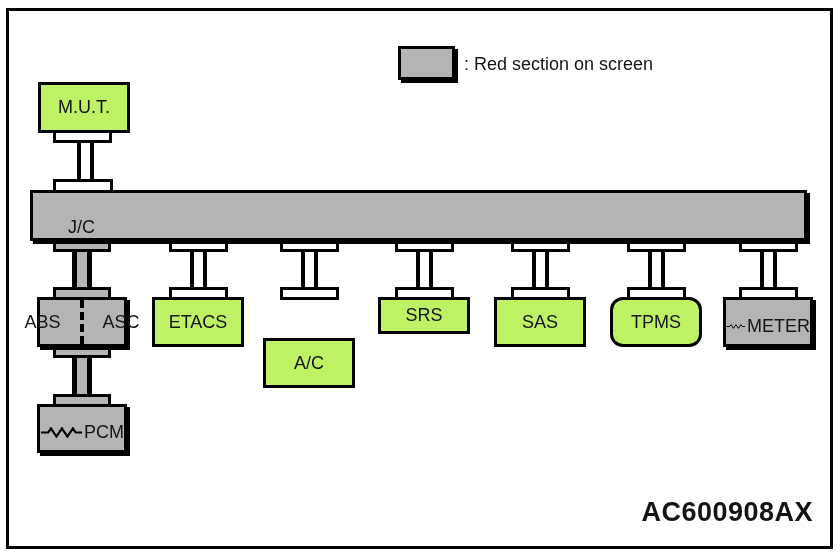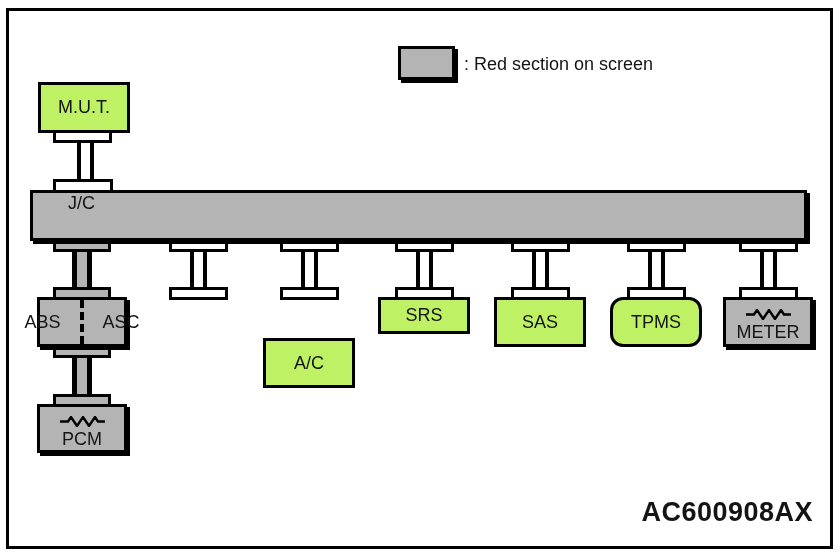--- a/index.html
+++ b/index.html
@@ -71,39 +71,39 @@
   }
 
   
   .bus {
     left: 30px; top: 190px; width: 777px; height: 51px;
     background: #b4b4b4;
     border: 3px solid #000;
     box-shadow: 3px 3px 0 #000;
     z-index: 2;
     display: flex;
-    align-items: flex-start;
+    align-items: flex-end;
   }
   .bus-label {
     padding-left: 35px;
     font-size: 18px;
   }
 
   
   .split-node { gap: 18px; }
   .dashed-divider {
     align-self: stretch;
     width: 0;
     border-left: 4px dashed #000;
     margin: 0 1px;
   }
 
   
   .res-node {
-    flex-direction: column;
+    flex-direction: row;
     gap: 2px;
     padding-top: 8px;
   }
   .res-node svg { display: block; }
 
   .figure-code {
     right: 27px; top: 497px;
     font-size: 27px;
     font-weight: bold;
     letter-spacing: 0.5px;
@@ -146,20 +146,23 @@
   <div class="abs node gray res-node" style="left:37px; top:404px; width:90px; height:49px;">
     <svg width="46" height="11" viewBox="0 0 46 11">
       <path d="M1,5.5 h8 l3,-4.5 6,9 6,-9 6,9 6,-9 3,4.5 h7" fill="none" stroke="#000" stroke-width="2.4"></path>
     </svg>
     <span>PCM</span>
   </div>
 
   <div class="abs tab" style="left:169px; top:238px; width:59px; height:14px;"></div>
   <div class="abs cable" style="left:190px; top:246px; width:17px; height:46px;"></div>
   <div class="abs tab" style="left:169px; top:287px; width:59px; height:13px;"></div>
+  <div class="abs node" style="left:152px; top:297px; width:92px; height:50px;">
+    <span>ETACS</span>
+  </div>
 
   <div class="abs tab" style="left:280px; top:238px; width:59px; height:14px;"></div>
   <div class="abs cable" style="left:301px; top:246px; width:17px; height:46px;"></div>
   <div class="abs tab" style="left:280px; top:287px; width:59px; height:13px;"></div>
   <div class="abs node" style="left:263px; top:297px; width:92px; height:50px;margin-top:41px;">
     <span>A/C</span>
   </div>
 
   <div class="abs tab" style="left:395px; top:238px; width:59px; height:14px;"></div>
   <div class="abs cable" style="left:416px; top:246px; width:17px; height:46px;"></div>

